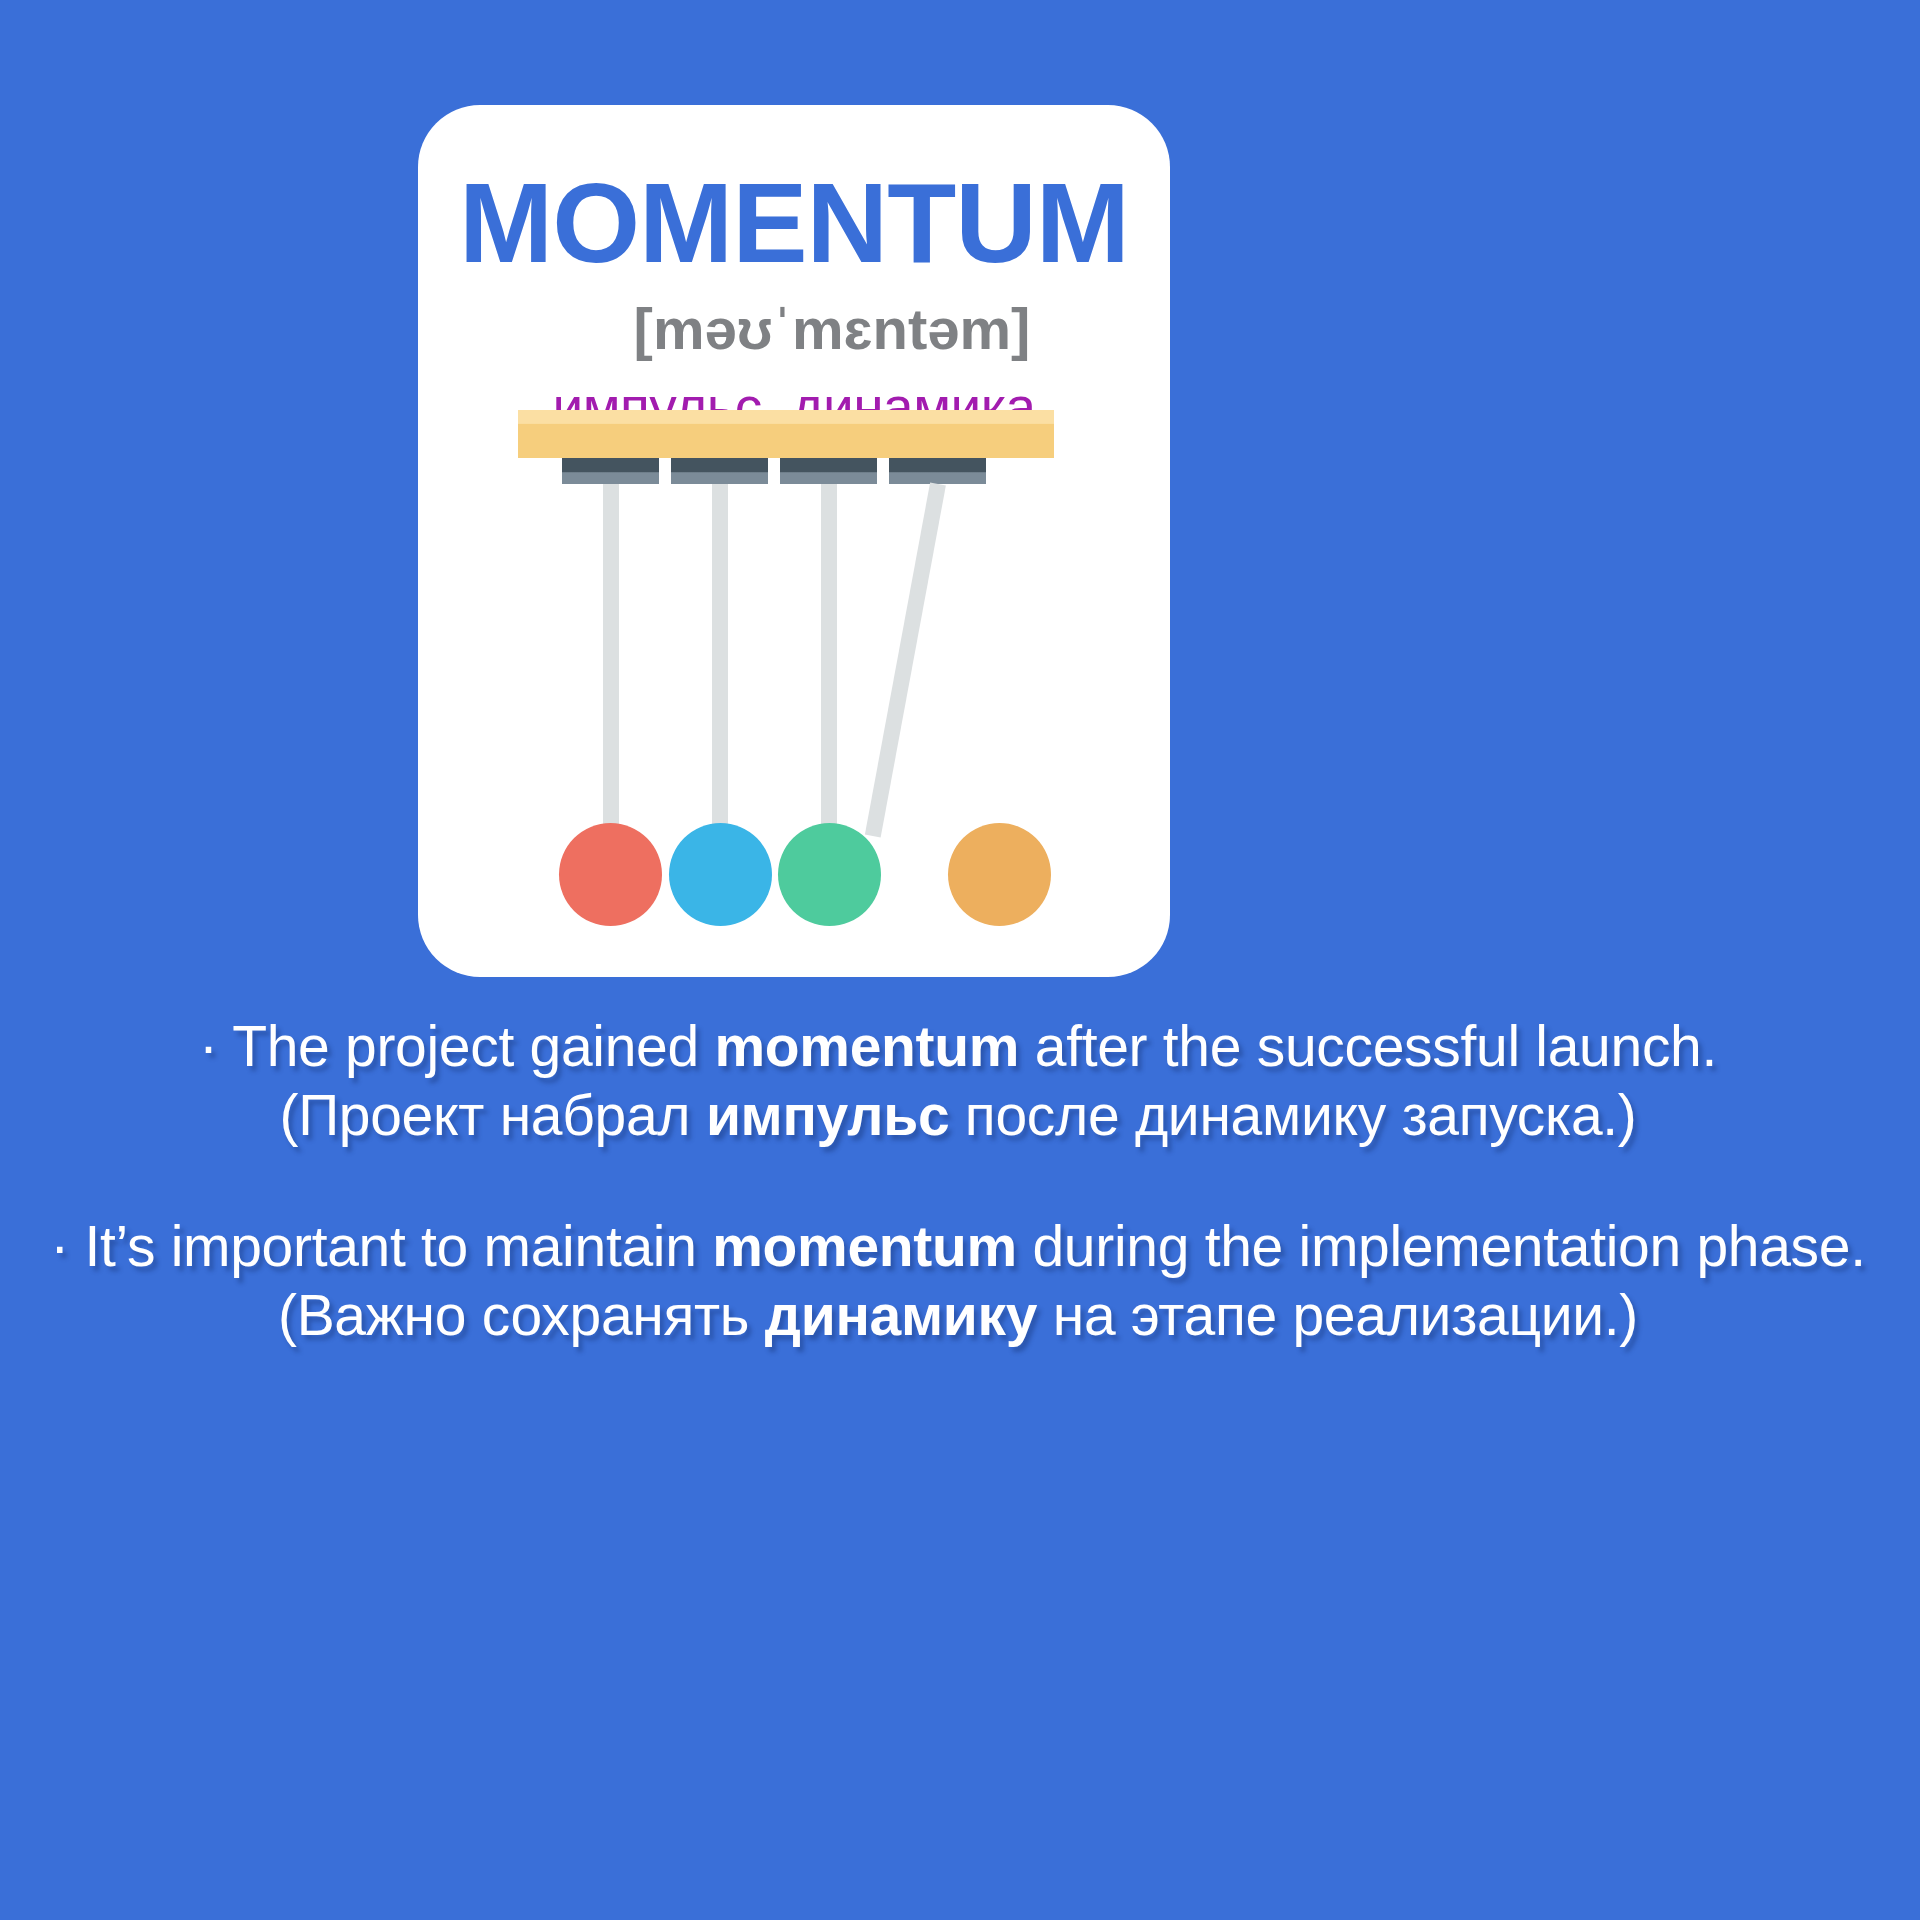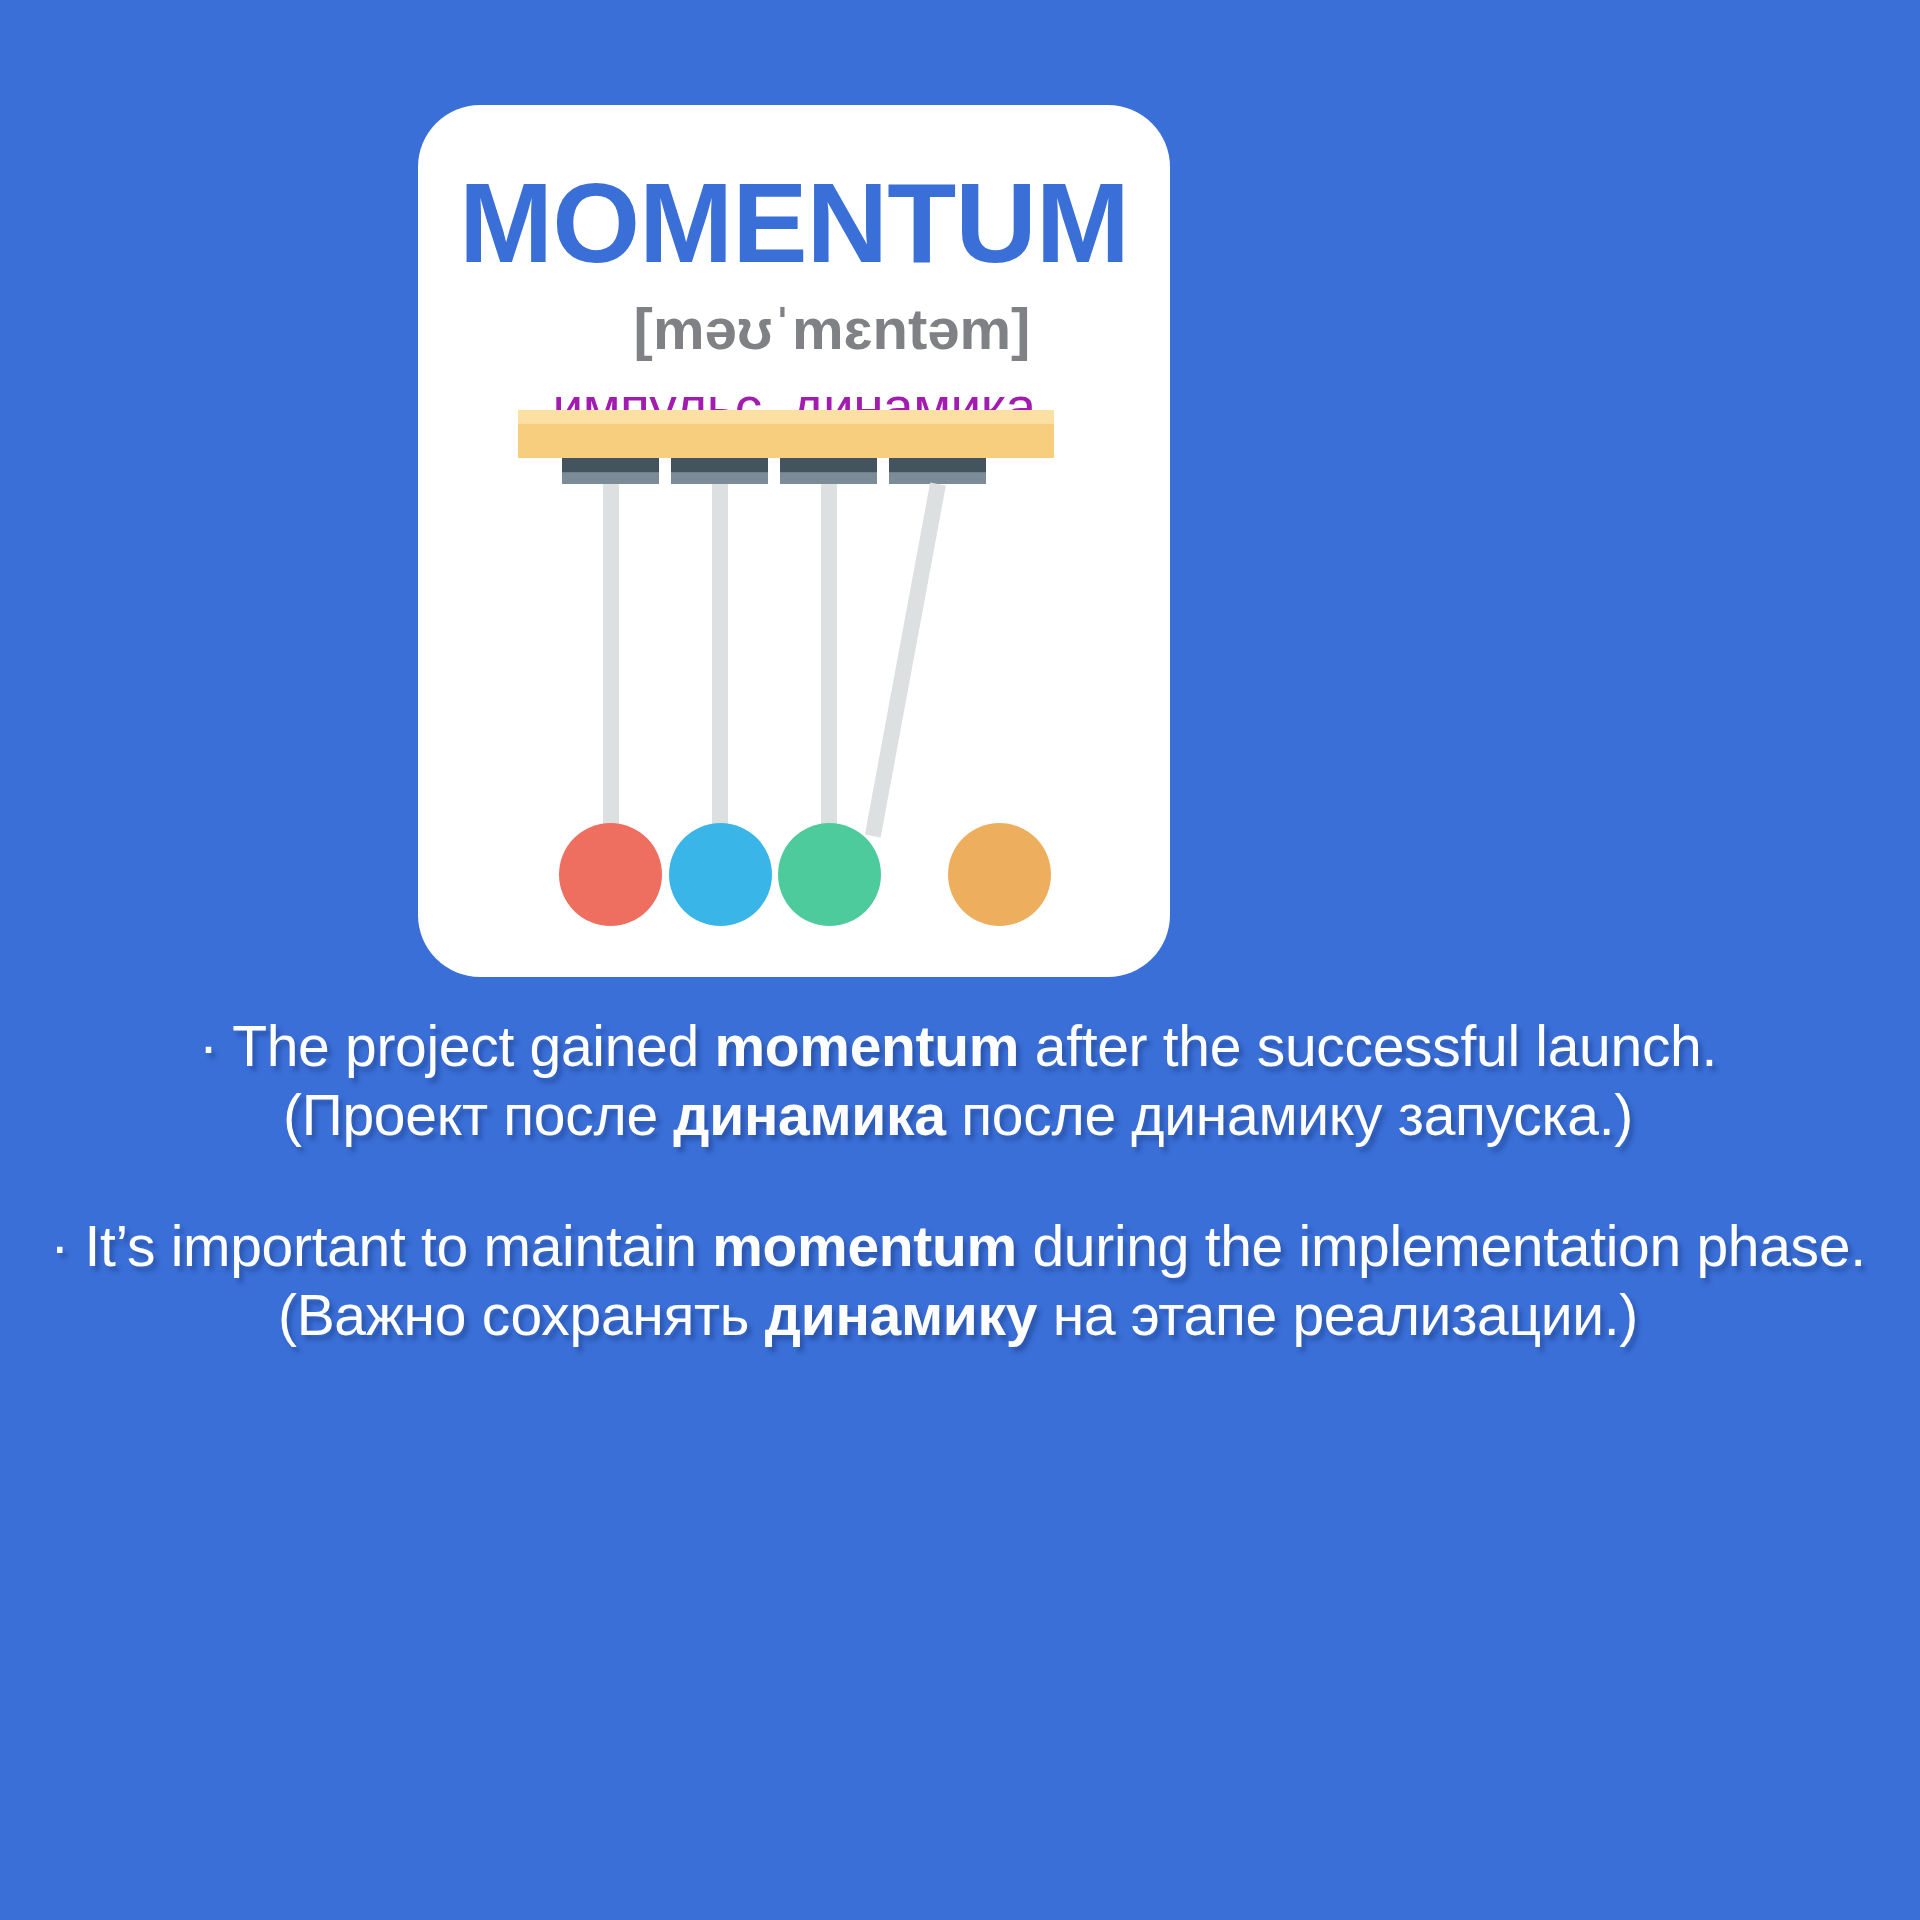--- a/index.html
+++ b/index.html
@@ -169,20 +169,20 @@
     <div class="ball b3"></div>
     <div class="ball b4"></div>
   </div>
 
 
 </div>
 
 <div id="examples">
   <div class="ex-block">
     <span class="ex-line"><span>· The project gained </span><b>momentum</b><span> after the successful launch.</span></span>
-    <span class="ex-line"><span>(Проект после </span><b>динамика</b><span> после динамику запуска.)</span></span>
+    <span class="ex-line"><span>(Проект набрал </span><b>импульс</b><span> после динамику запуска.)</span></span>
   </div>
   <div class="ex-gap"></div>
   <div class="ex-block">
     <span class="ex-line"><span>· It’s important to maintain </span><b>momentum</b><span> during the implementation phase.</span></span>
     <span class="ex-line"><span>(Важно сохранять </span><b>динамику</b><span> на этапе реализации.)</span></span>
   </div>
 </div>
 
 </body></html>

